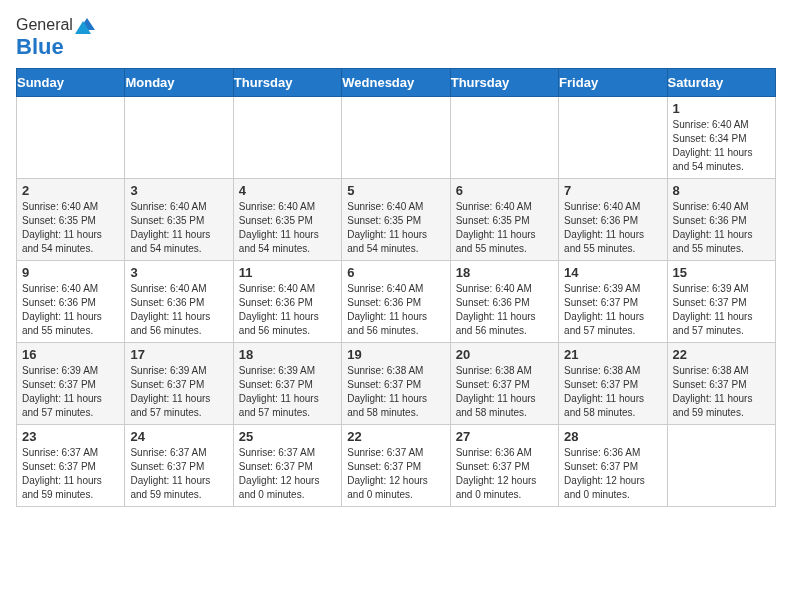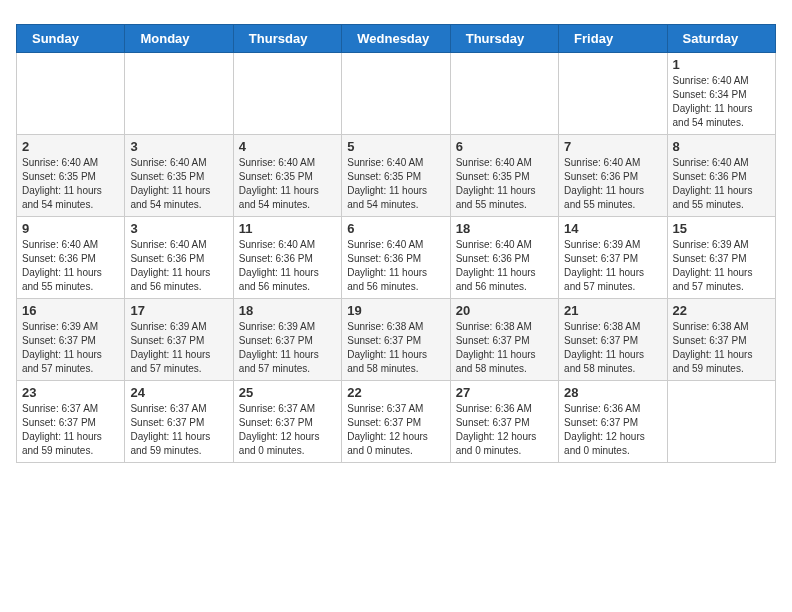--- a/index.html
+++ b/index.html
@@ -38,21 +38,21 @@
     .calendar {
       width: 100%;
       border-collapse: collapse;
       border: 1px solid #ccc;
     }
     .calendar th {
       background: #2176c7;
       color: #fff;
       font-size: 13px;
       font-weight: bold;
-      padding: 6px 15px;
+      padding: 6px 0;
       text-align: left;
       border: 1px solid #1a5fa0;
     }
     .calendar td {
       vertical-align: top;
       border: 1px solid #ccc;
       padding: 4px 5px;
       font-size: 10.5px;
       color: #333;
       width: calc(100% / 7);
@@ -82,20 +82,32 @@
     .logo-row {
       display: flex;
       align-items: center;
       gap: 2px;
     }
   </style>
 </head>
 <body>
 
 <div class="header">
+  <div class="logo">
+    <div class="logo-row">
+      <span class="logo-general">General</span>
+      <svg width="22" height="18" viewBox="0 0 22 18">
+        <polygon points="4,14 12,2 20,14" fill="#2176c7"></polygon>
+        <polygon points="0,18 8,5 16,18" fill="#1a9ad7"></polygon>
+      </svg>
+    </div>
+    <div>
+      <span class="logo-blue" style="font-size:22px;font-weight:bold;color:#2176c7;">Blue</span>
+    </div>
+  </div>
 </div>
 
 <table class="calendar">
   <thead>
     <tr>
     <th>Sunday</th>
         <th>Monday</th>
         <th>Thursday</th>
         <th>Wednesday</th>
         <th>Thursday</th>

